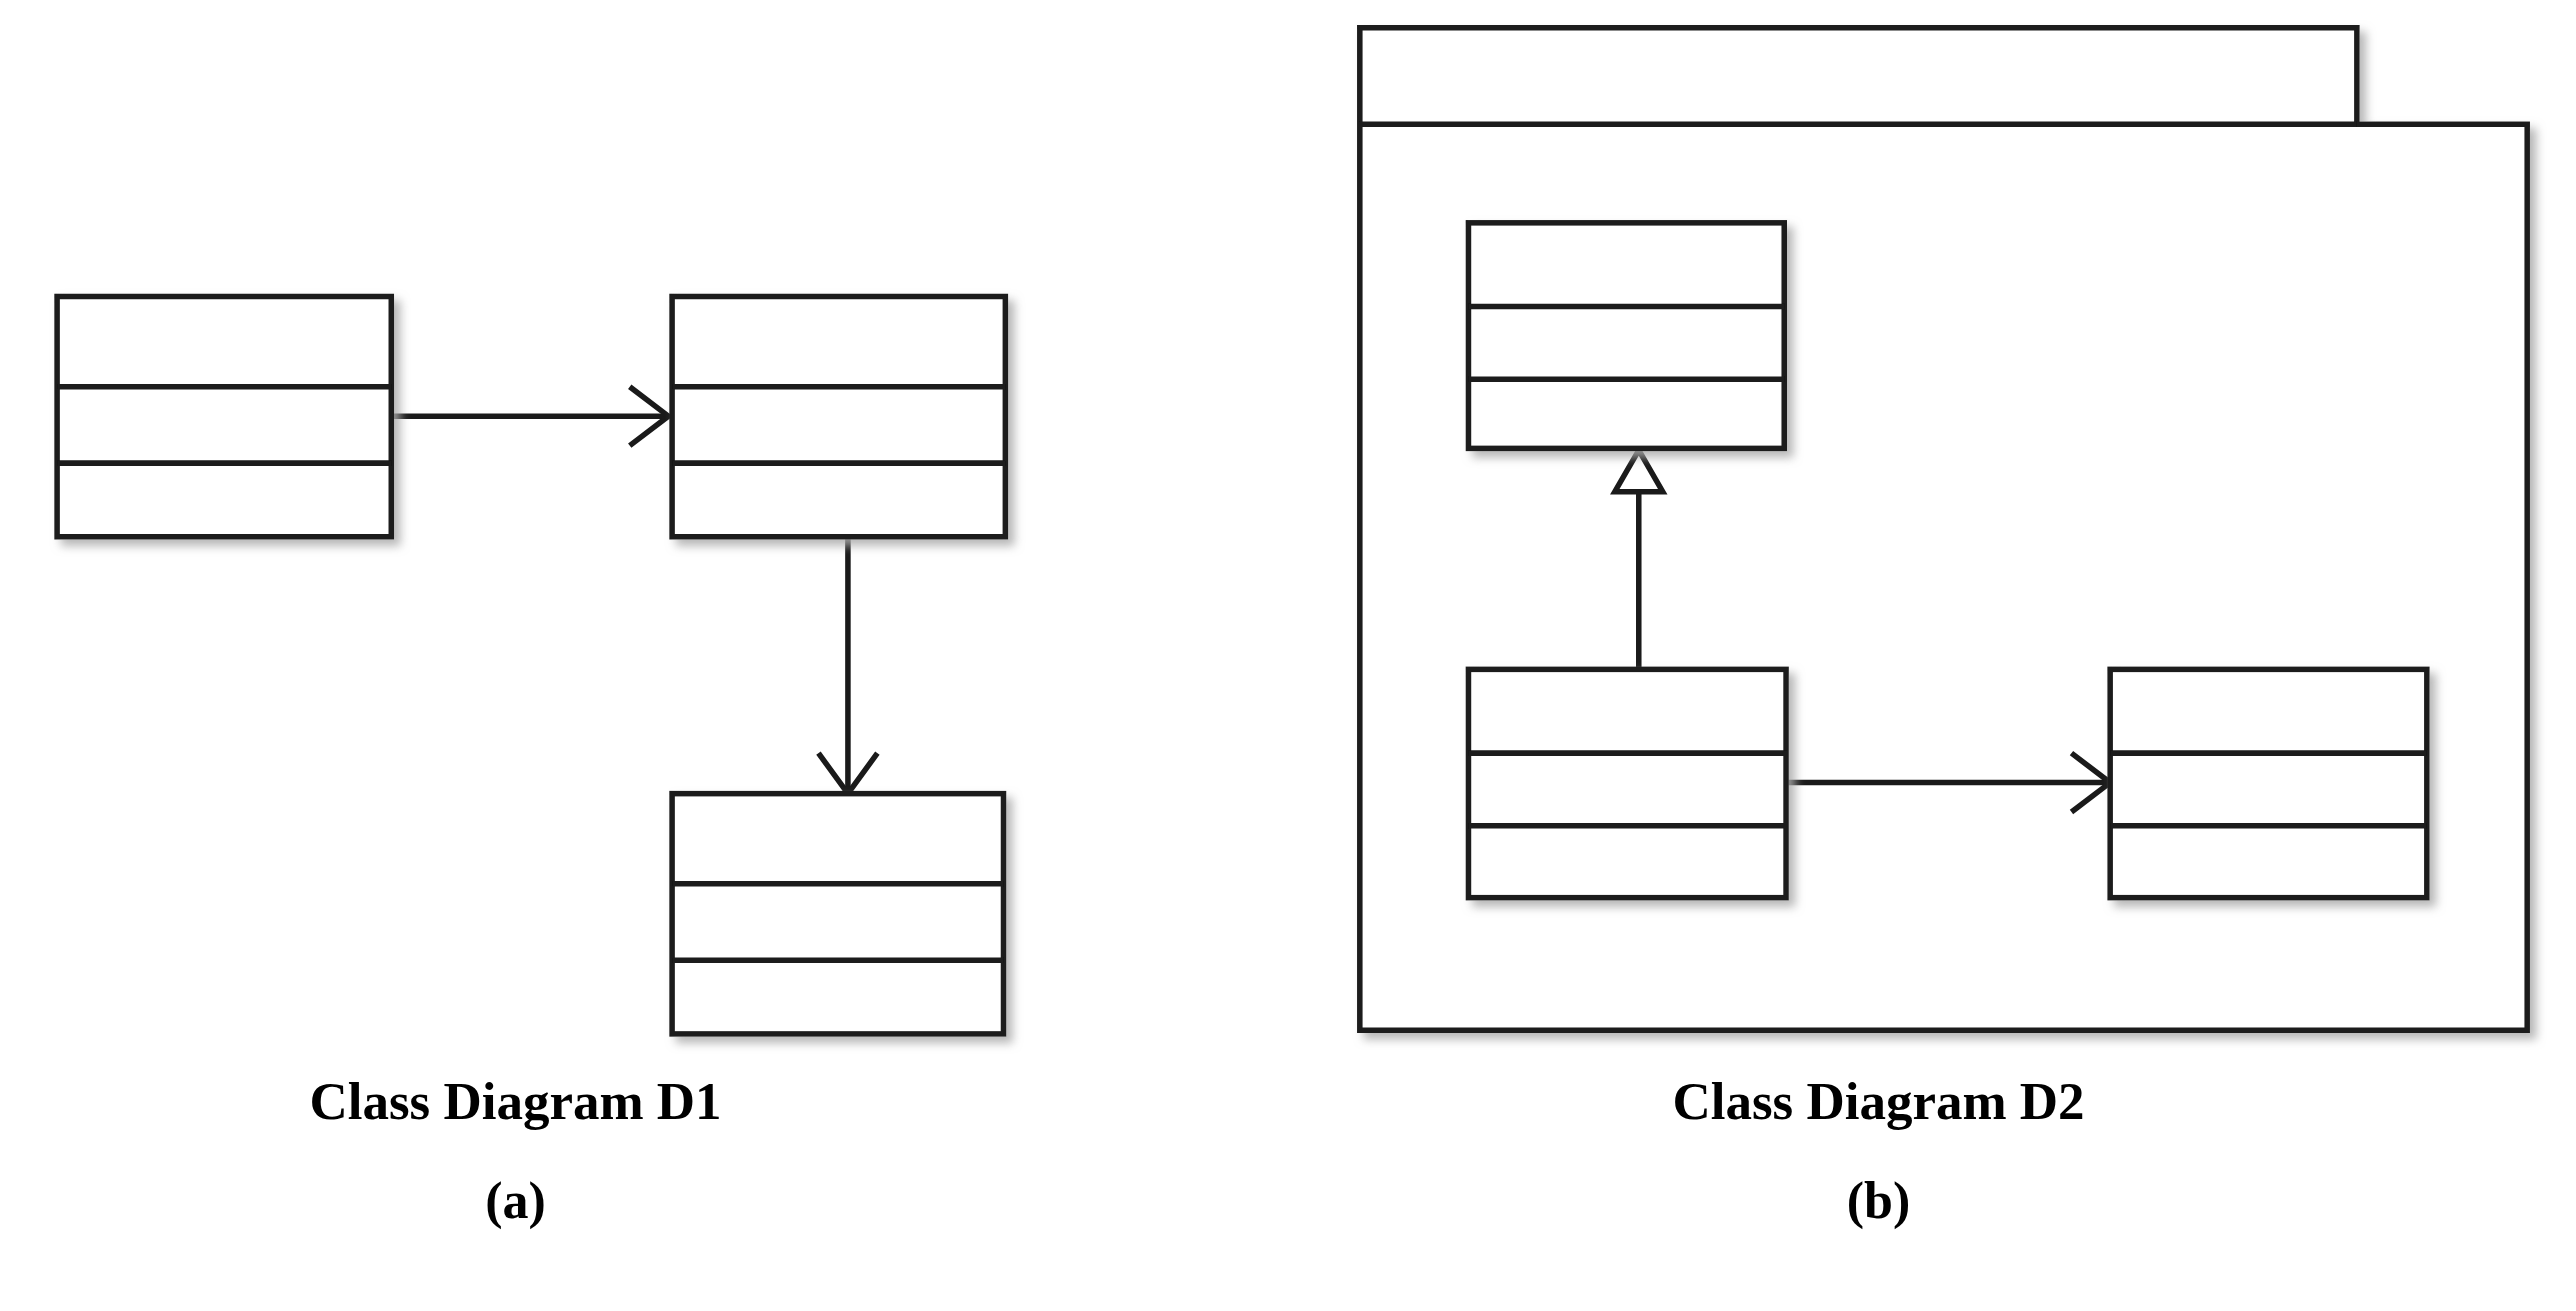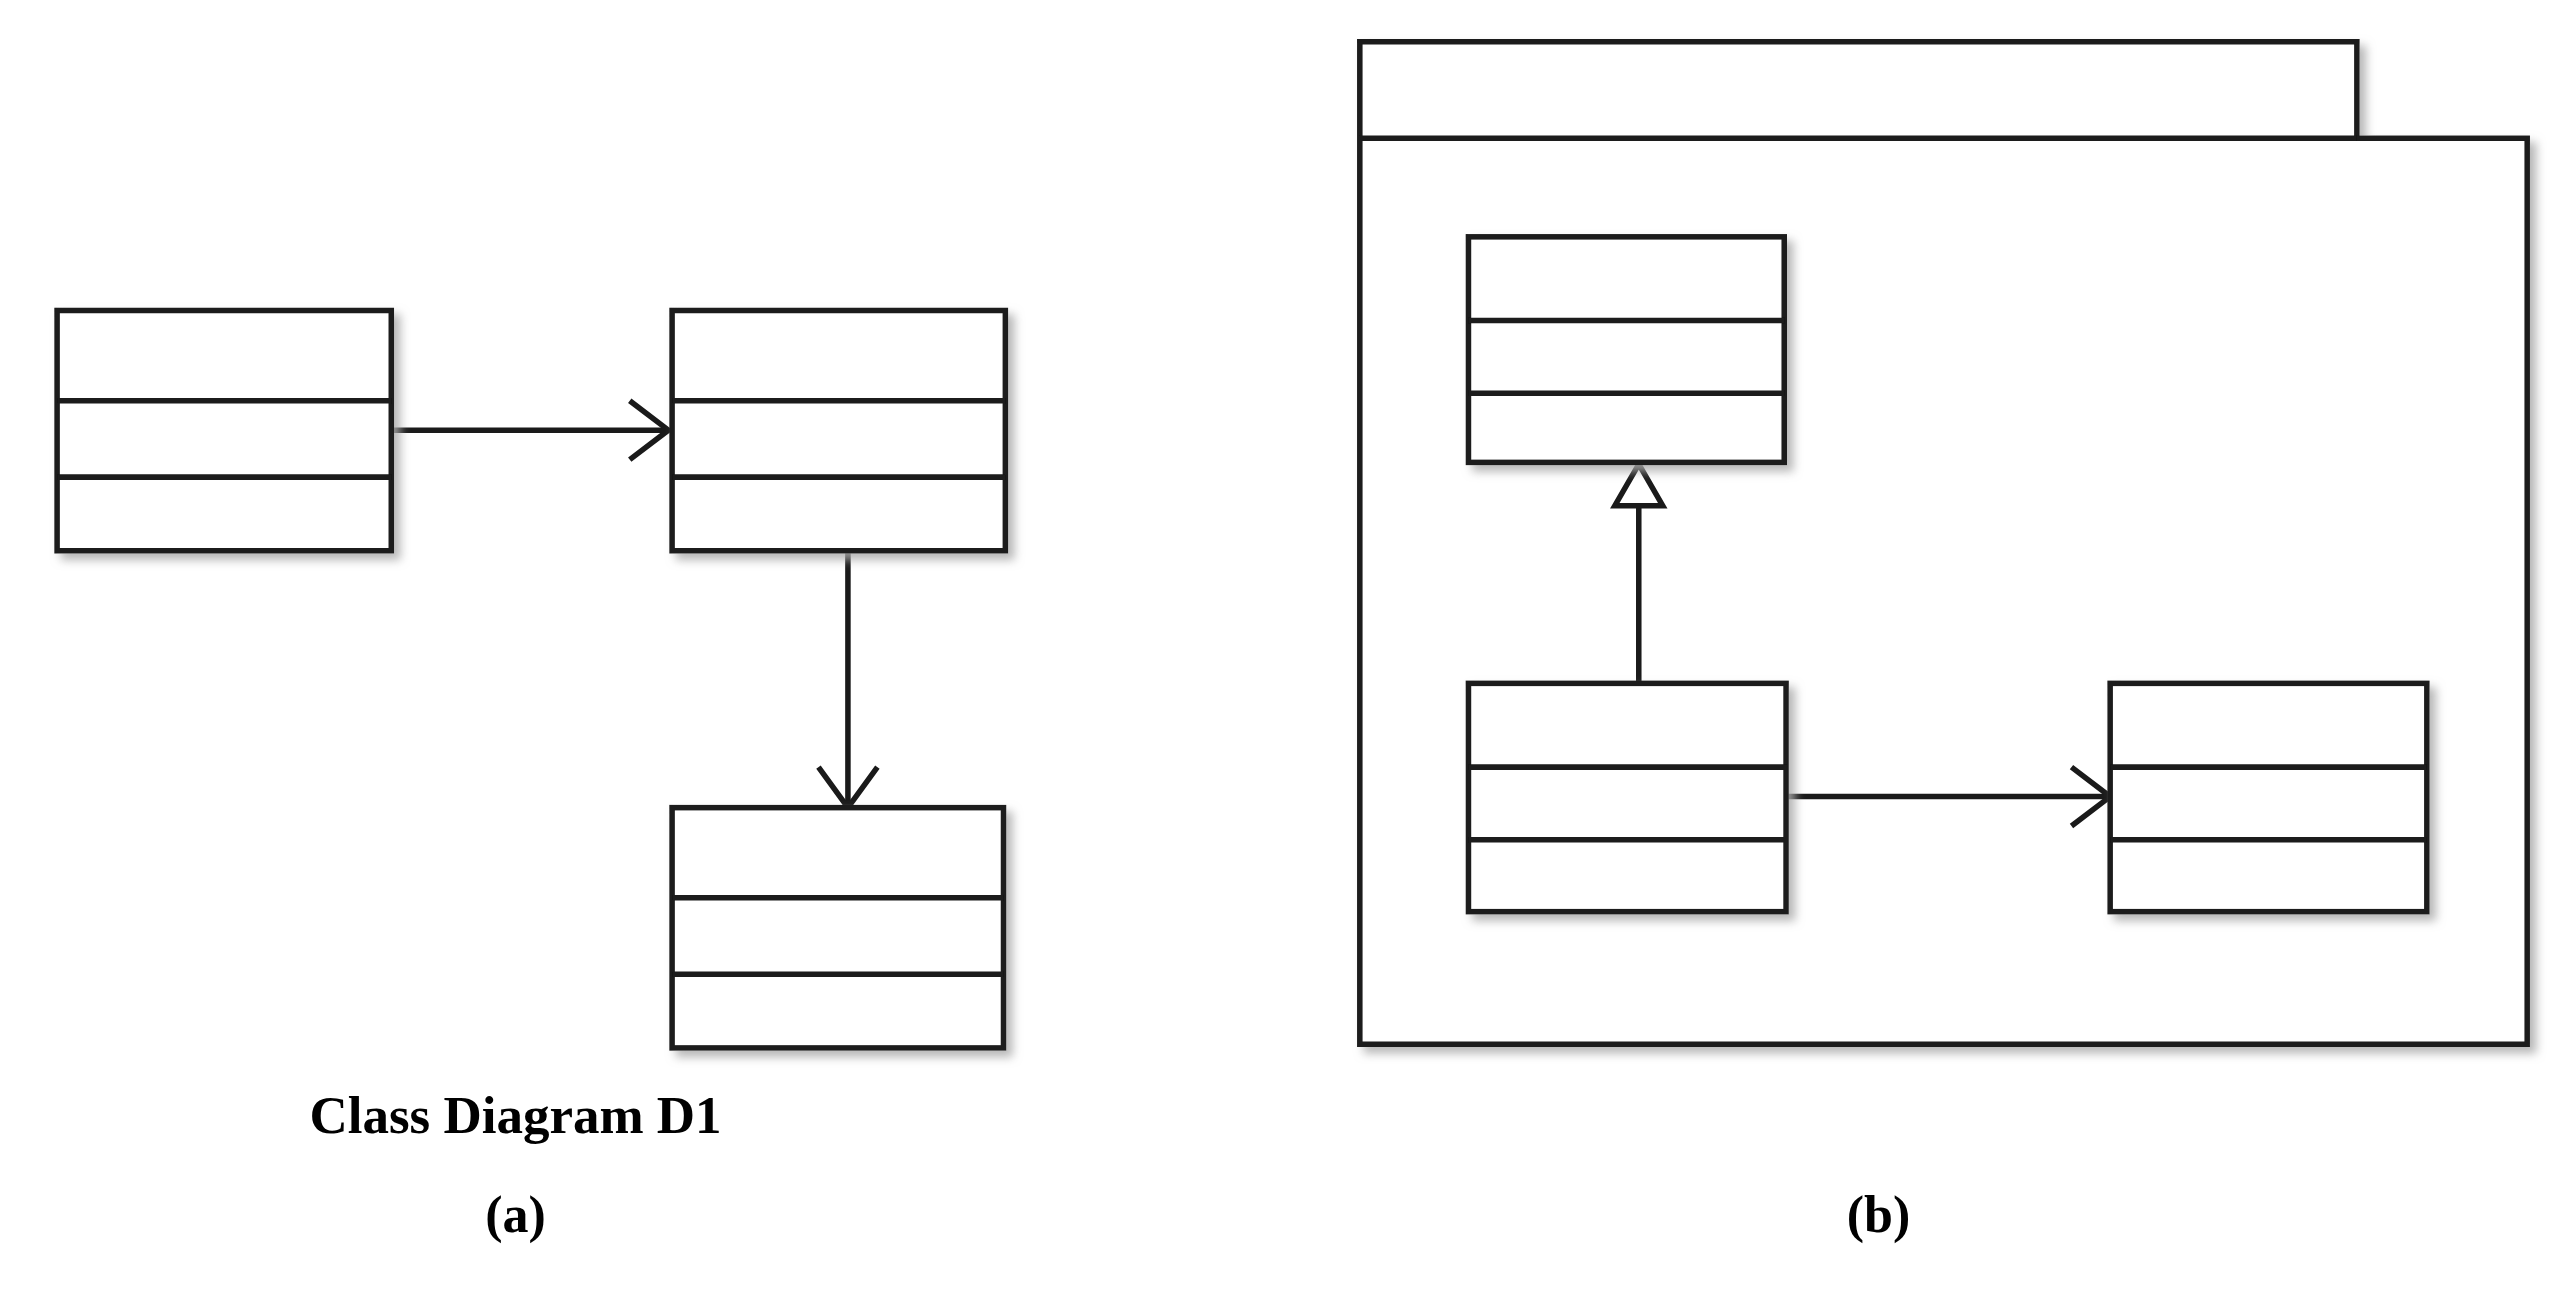--- a/index.html
+++ b/index.html
@@ -10,21 +10,21 @@
   }
   body {
     width: 2576px;
     height: 1312px;
     position: relative;
     overflow: hidden;
     font-family: "Liberation Serif", "DejaVu Serif", serif;
   }
   #figure-root {
     position: absolute;
-    left: 0; top: 14px;
+    left: 0; top: 0;
     width: 2576px;
     height: 1008px;
   }
   #figure-svg {
     position: absolute;
     left: 0; top: 0;
     width: 2576px;
     height: 1312px;
     display: block;
   }
@@ -127,17 +127,18 @@
         <line x1="2292" y1="818" x2="2636" y2="818" stroke="#1a1a1a" stroke-width="6"></line>
         <line x1="2292" y1="897" x2="2636" y2="897" stroke="#1a1a1a" stroke-width="6"></line>
       </g>
     </g>
   </svg>
 
   <div id="caption-d1" class="caption caption-title">Class Diagram D1</div>
 
   <div id="caption-a" class="caption caption-letter">(a)</div>
 
+  <div id="caption-d2" class="caption caption-title">Class Diagram D2</div>
 
   <div id="caption-b" class="caption caption-letter">(b)</div>
 
 </div>
 
 
 </body></html>

